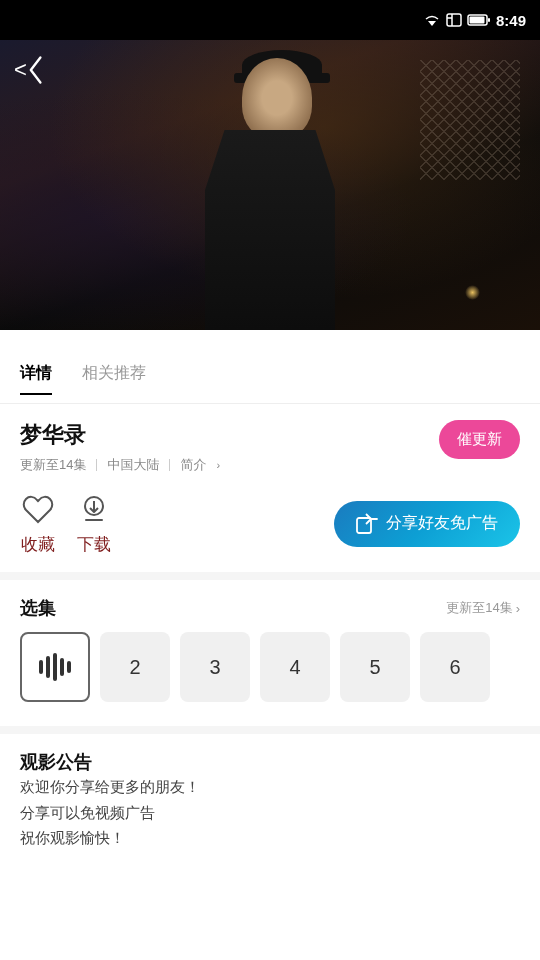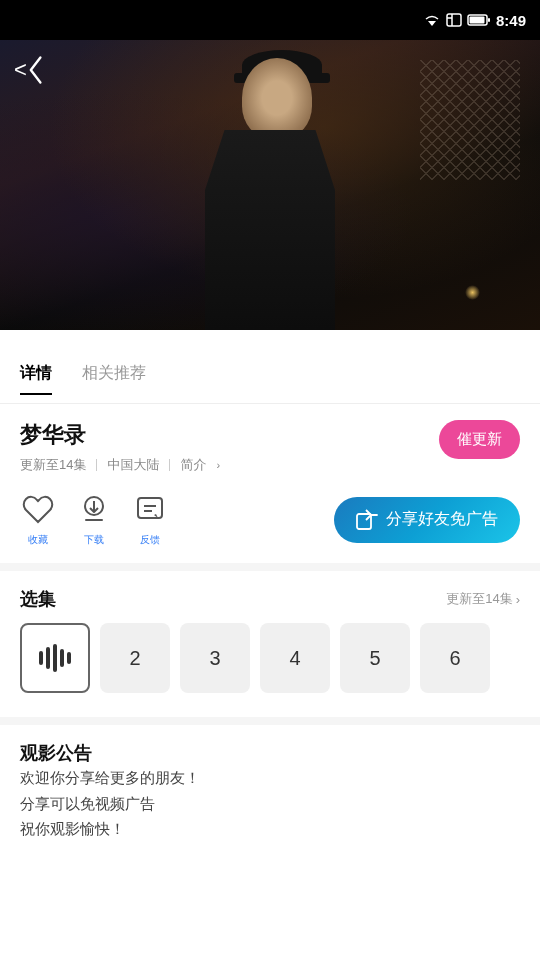--- a/index.html
+++ b/index.html
@@ -235,22 +235,22 @@
       cursor: pointer;
     }
     .action-icon {
       width: 36px;
       height: 36px;
       display: flex;
       align-items: center;
       justify-content: center;
     }
     .action-label {
-      font-size: 10px;
-      color: #3b82f6;
+      font-size: 17px;
+      color: #7f1d1d;
     }
 
     
     .share-btn {
       margin-left: auto;
       background: linear-gradient(135deg, #1a7bbf 0%, #0d9fd4 50%, #1bc4e8 100%);
       border: none;
       border-radius: 25px;
       padding: 12px 22px;
       display: flex;
@@ -450,31 +450,20 @@
         <svg width="32" height="32" viewBox="0 0 32 32">
           <circle cx="16" cy="12" r="9" fill="none" stroke="#555" stroke-width="2"></circle>
           <line x1="16" y1="7" x2="16" y2="17" stroke="#555" stroke-width="2"></line>
           <polyline points="12,14 16,18 20,14" stroke="#555" stroke-width="2" fill="none" stroke-linejoin="round"></polyline>
           <line x1="8" y1="26" x2="24" y2="26" stroke="#555" stroke-width="2" stroke-linecap="round"></line>
         </svg>
       </div>
       <span class="action-label">下载</span>
     </div>
 
-    <div class="action-item">
-      <div class="action-icon">
-        <svg width="32" height="32" viewBox="0 0 32 32">
-          <rect x="4" y="4" width="24" height="20" rx="3" fill="none" stroke="#555" stroke-width="2"></rect>
-          <line x1="10" y1="12" x2="22" y2="12" stroke="#555" stroke-width="2"></line>
-          <line x1="10" y1="17" x2="18" y2="17" stroke="#555" stroke-width="2"></line>
-          <path d="M22 20 L24 24 L20 21" fill="#555"></path>
-        </svg>
-      </div>
-      <span class="action-label">反馈</span>
-    </div>
 
     <button class="share-btn">
       <svg width="22" height="22" viewBox="0 0 22 22">
         <rect x="1" y="5" width="14" height="15" rx="2" fill="none" stroke="white" stroke-width="1.8"></rect>
         <polyline points="10,1 15,6 10,11" stroke="white" stroke-width="1.8" fill="none" stroke-linejoin="round"></polyline>
         <line x1="15" y1="6" x2="21" y2="6" stroke="white" stroke-width="1.8" stroke-linecap="round"></line>
       </svg>
       <span class="share-btn-text">分享好友免广告</span>
     </button>
   </div>

